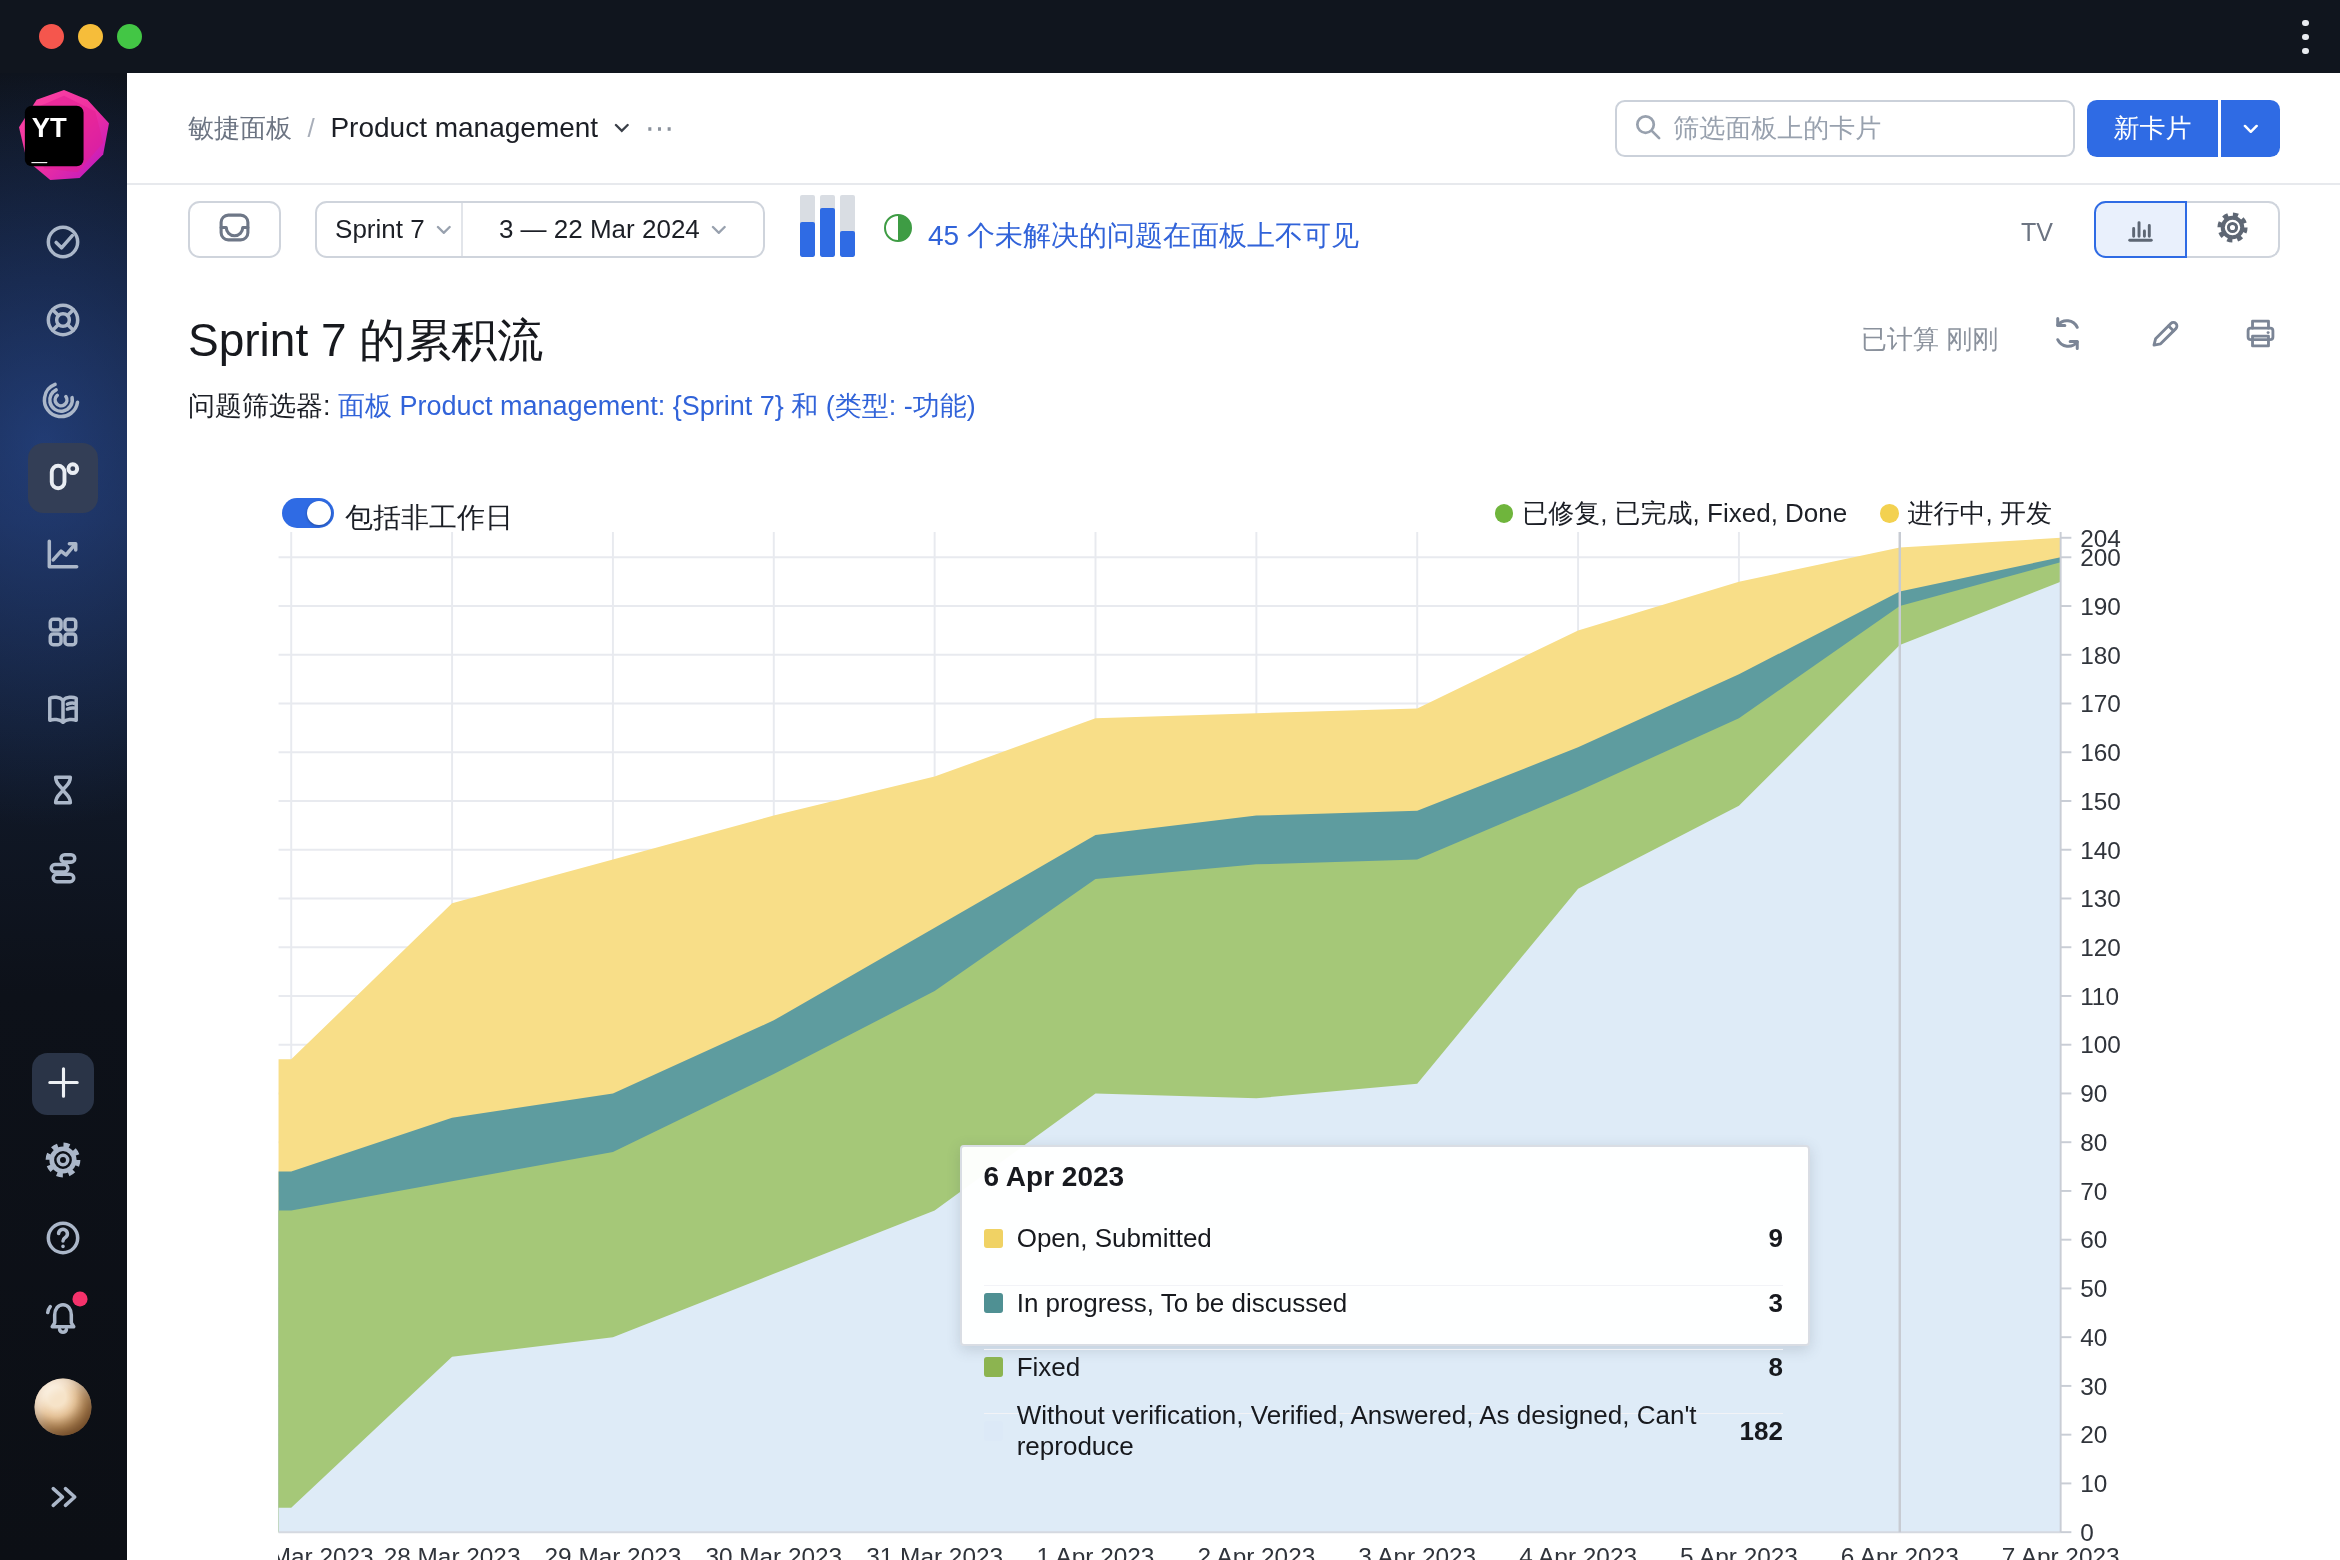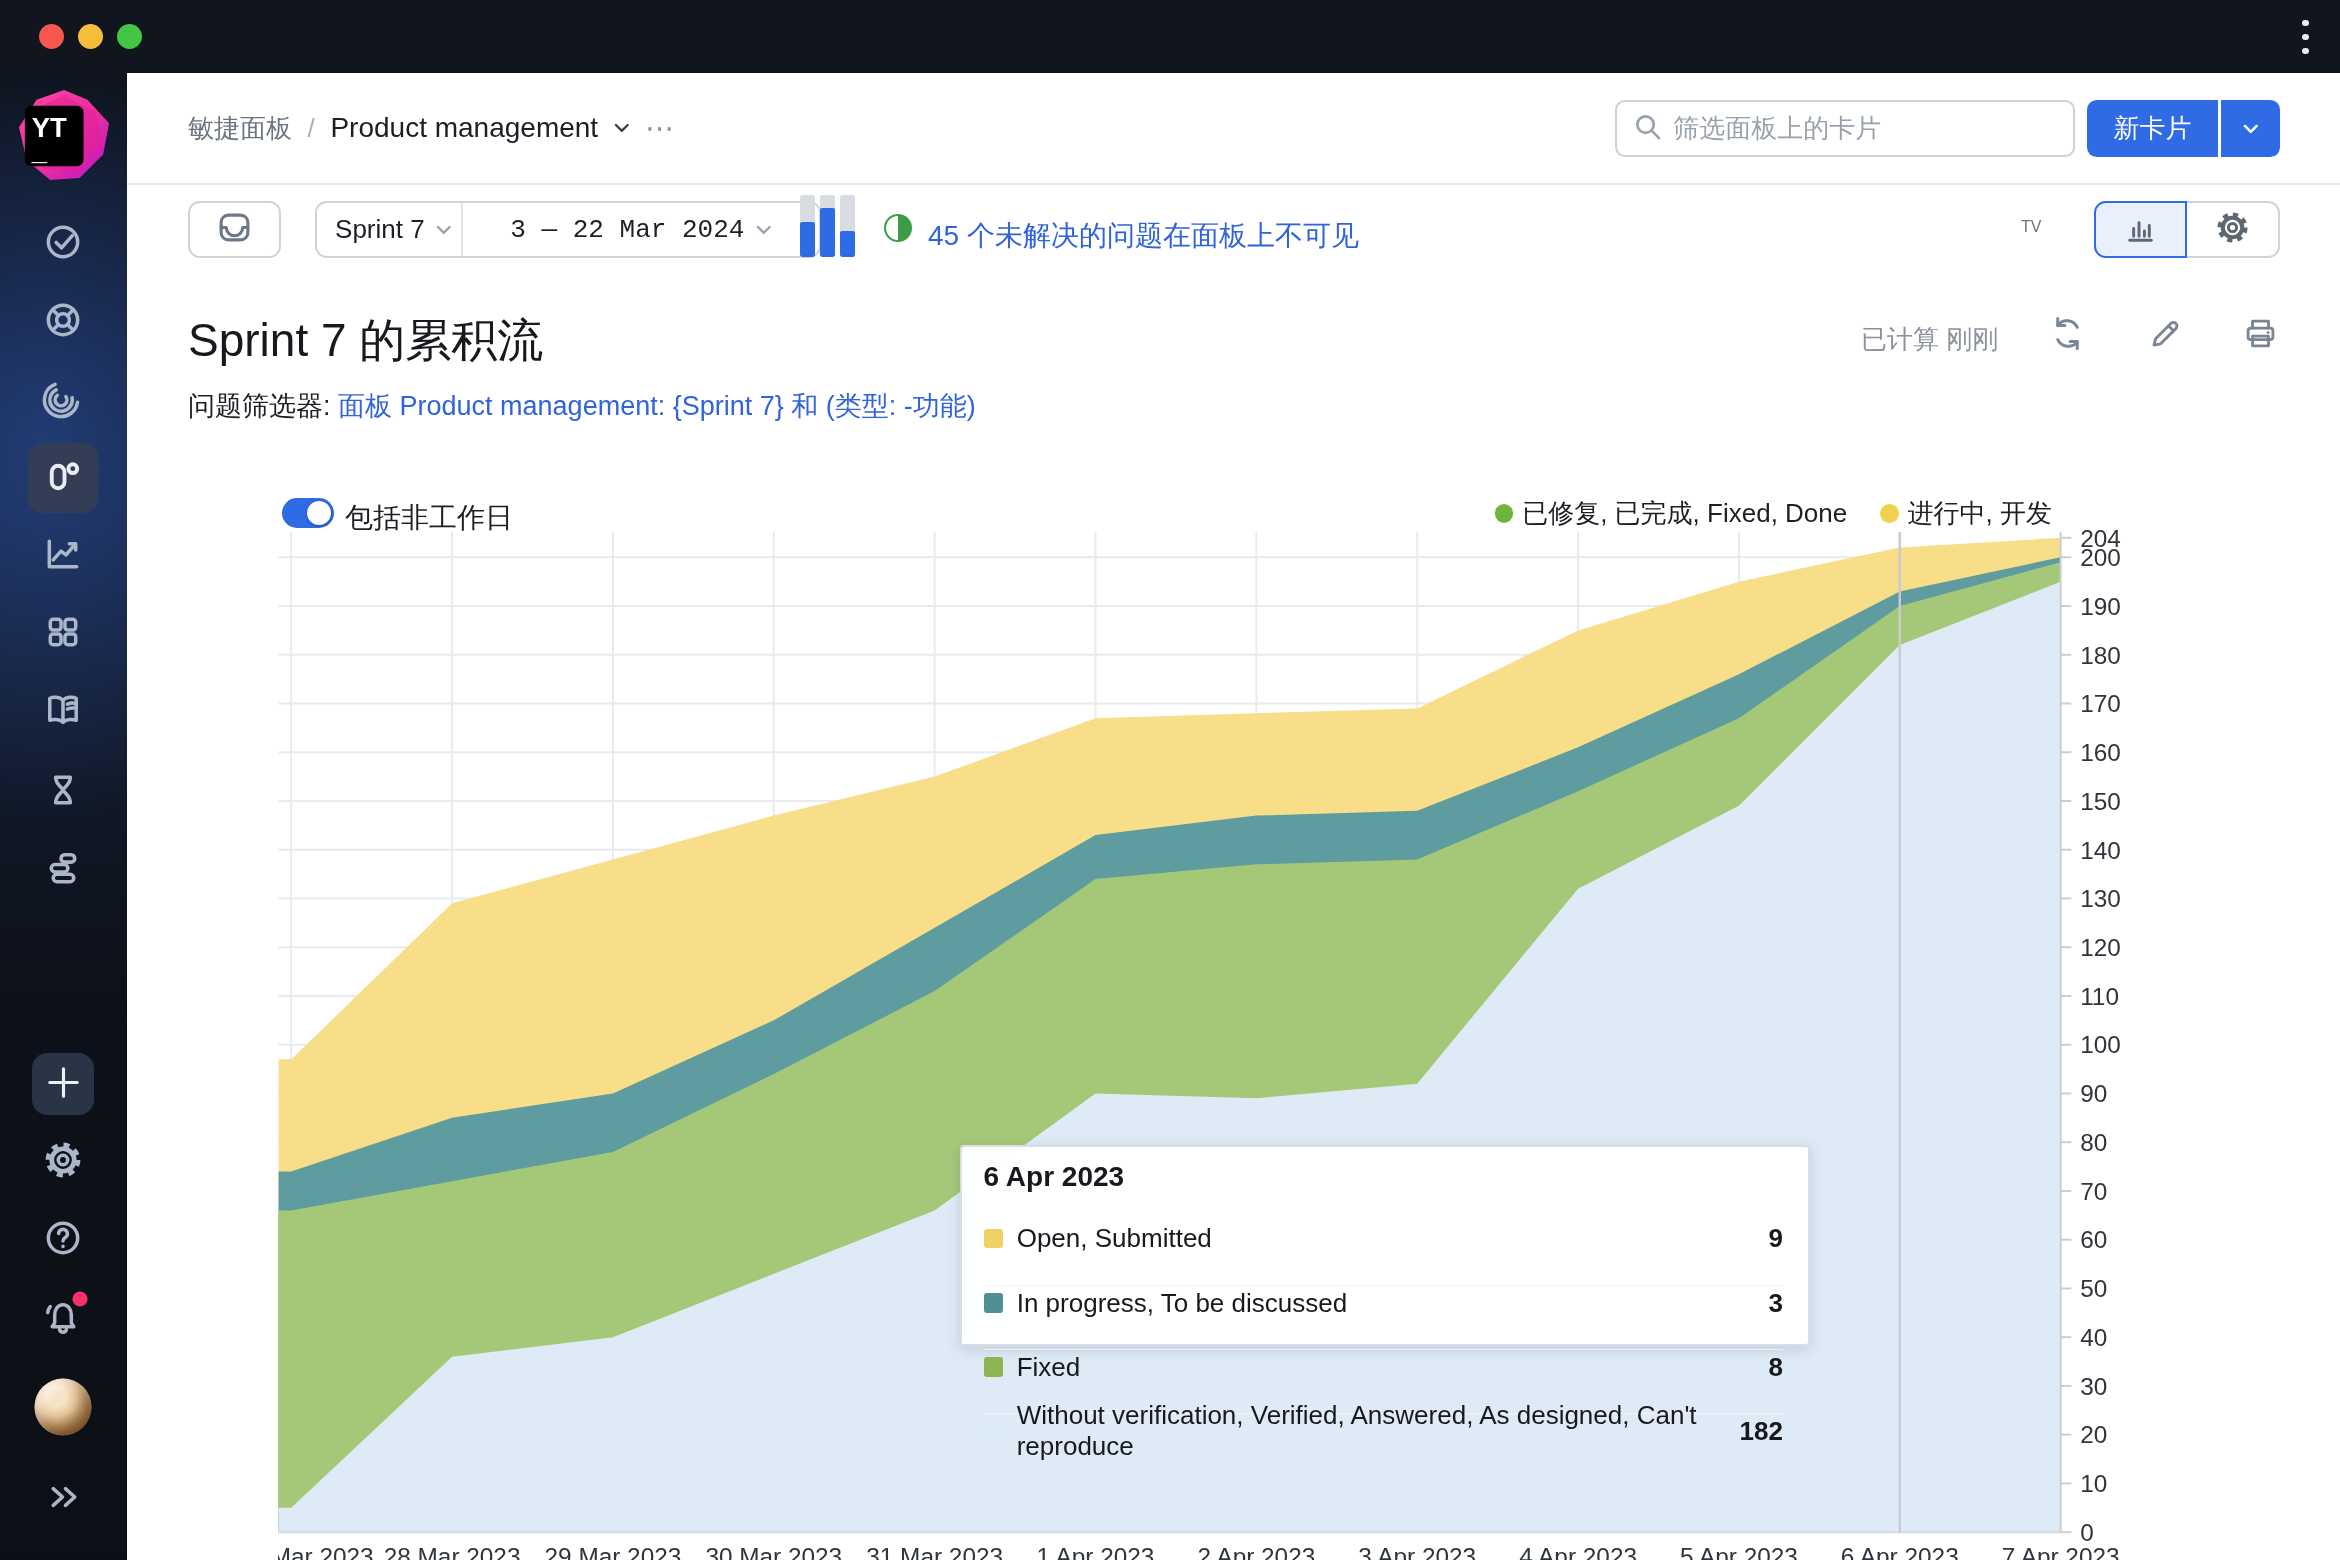--- a/index.html
+++ b/index.html
@@ -49,29 +49,29 @@
   .btn-new-dd { position:absolute; left:2094px; top:27px; width:59px; height:57px; background:#2F6BE4; color:#fff;
                 border:none; border-radius:0 9.8px 9.8px 0; display:flex; align-items:center; justify-content:center; cursor:pointer; }
 
   
   .btn-plain { position:absolute; height:57px; border:2px solid #CFD4DC; border-radius:11.7px; background:#fff;
                display:flex; align-items:center; justify-content:center; color:#6E7787; }
   .seg { position:absolute; left:315px; top:201px; height:57px; border:2px solid #CFD4DC; border-radius:11.7px; background:#fff;
          display:flex; align-items:stretch; }
   .seg .cell { display:flex; align-items:center; justify-content:center; gap:11.7px; font-size:26px; color:#1C1F26; cursor:pointer; }
   .seg .cell.c1 { width:146px; border-right:2px solid #E2E5EA;padding-left:9px; }
-  .seg .cell.c2 { width:356px;font-family:Liberation Mono, monospace; }
+  .seg .cell.c2 { width:300px; }
   .chev { width:15.6px; height:9.8px; }
   .bars { position:absolute; left:800px; top:195px; width:55px; height:62px; display:flex; gap:4.9px; }
   .bars .col { flex:1; background:#D9DDE3; border-radius:2px; position:relative; overflow:hidden; }
   .bars .col i { position:absolute; bottom:0; left:0; right:0; background:#2F6BE4; border-radius:2px; display:block; }
   .halfcircle { position:absolute; left:884px; top:214px; width:28px; height:28px; border-radius:50%;
                 border:2.9px solid #3E9C44; background:linear-gradient(90deg,#fff 0 50%, #3E9C44 50% 100%); }
   .notice { position:absolute; left:928px; top:217px; font-size:28px; color:#3163D9; cursor:pointer; }
-  .tv { position:absolute; left:2021px; top:218px; font-size:16px; color:#6C7482; }
+  .tv { position:absolute; left:2021px; top:218px; font-size:25px; color:#6C7482; }
   .viewtoggle { position:absolute; left:2094px; top:201px; display:flex; }
   .viewtoggle .vt { width:93px; height:57px; display:flex; align-items:center; justify-content:center; background:#fff;
                     border:2px solid #CFD4DC; color:#5E6774; cursor:pointer; }
   .viewtoggle .vt.first { border-radius:11.7px 0 0 11.7px; }
   .viewtoggle .vt.last { border-radius:0 11.7px 11.7px 0; border-left:none; }
   .viewtoggle .vt.active { background:#E9F0FC; border:2px solid #2F6BE4; }
 
   
   .rtitle { position:absolute; left:188px; top:310px; font-size:46px; font-weight:400; color:#17191E; }
   .rfilter { position:absolute; left:188px; top:388px; font-size:27px; }

